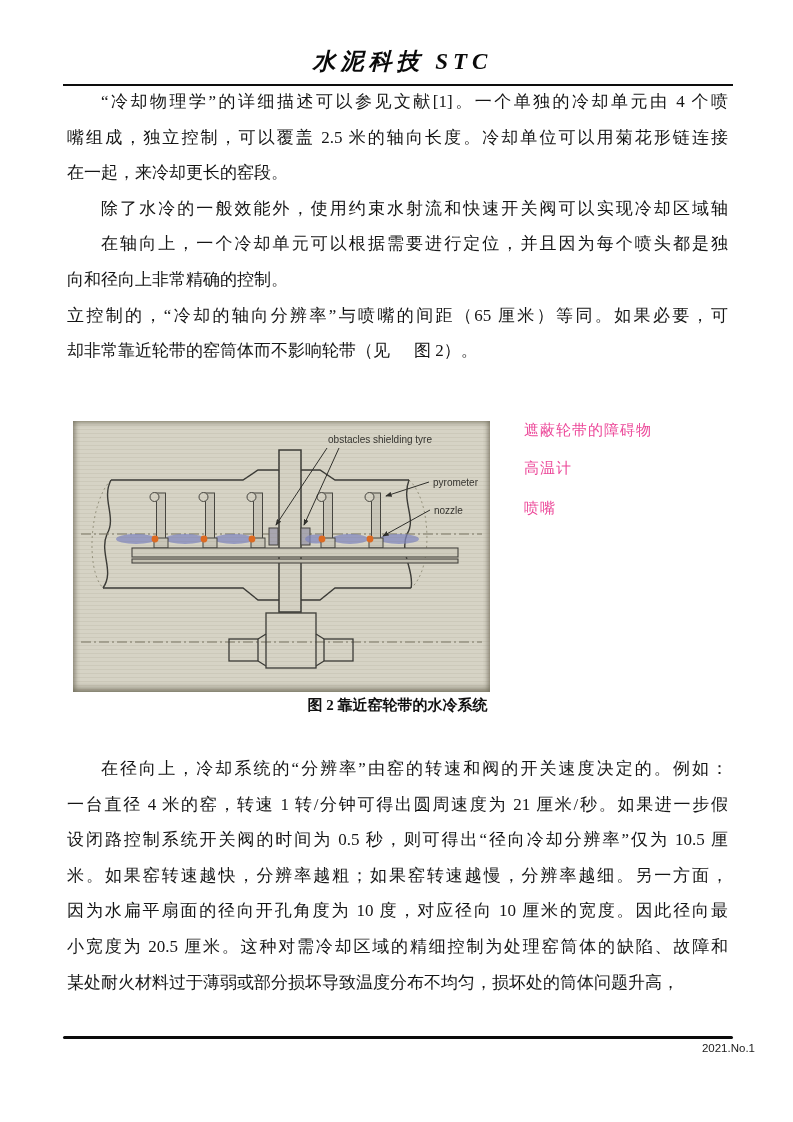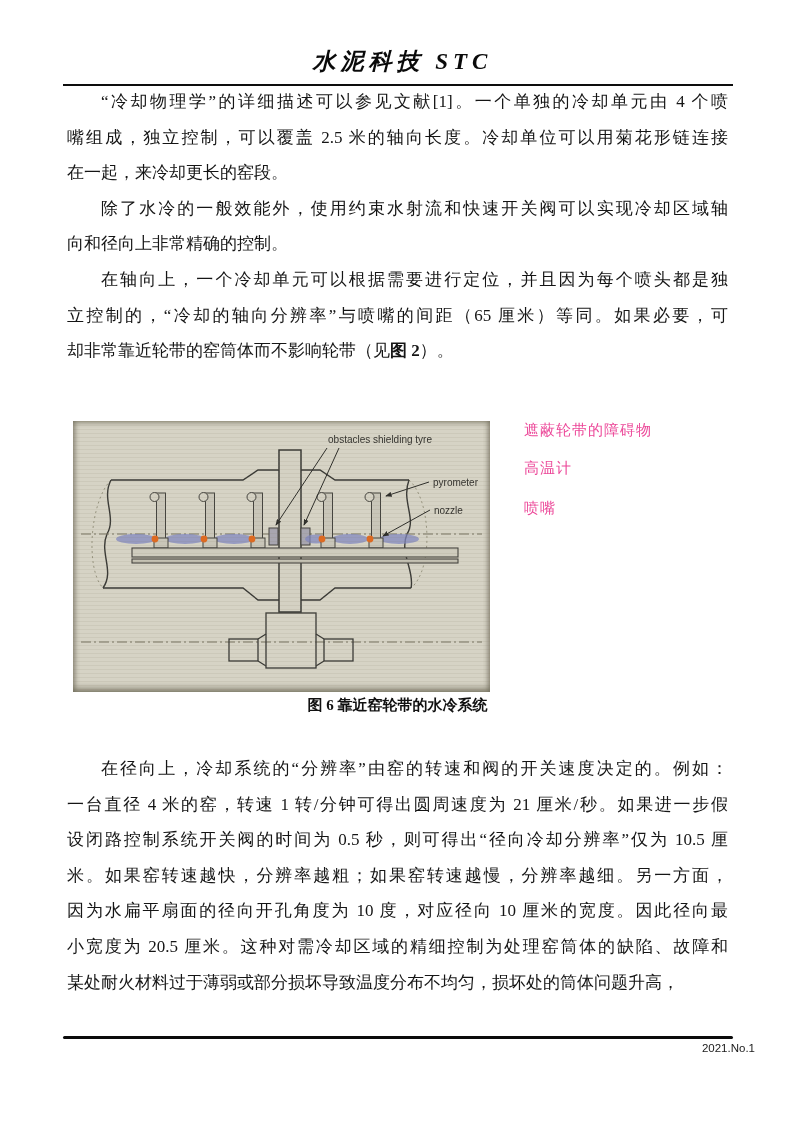--- a/index.html
+++ b/index.html
@@ -37,21 +37,21 @@
   .line{
     height:35.6px;line-height:35.6px;
     text-align:justify;
     -moz-text-align-last:justify;
     text-align-last:justify;
     white-space:nowrap;
     overflow:hidden;
   }
   .line.first{text-indent:2em;}
   .line.last{text-align-last:left;-moz-text-align-last:left;}
-  .b{font-weight:bold;}
+  .b{font-weight:normal;margin-left:24px;}
   
   .figure{
     position:absolute;left:73px;top:421px;width:417px;height:271px;
     background:#d6d3c5;
     box-shadow:inset 0 -4px 6px rgba(60,55,35,.45),
                inset 0 3px 4px rgba(60,55,35,.22),
                inset 3px 0 4px rgba(60,55,35,.18),
                inset -3px 0 4px rgba(60,55,35,.18);
   }
   .figure .scanlines{
@@ -103,22 +103,22 @@
 <div class="page">
 
   <div class="header-title">水泥科技 STC</div>
   <div class="header-rule"></div>
 
   <div id="paras-top" class="text-block">
       <div class="line first"><span>“冷却物理学”的详细描述可以参见文献[1]。一个单独的冷却单元由 4 个喷</span></div>
       <div class="line"><span>嘴组成，独立控制，可以覆盖 2.5 米的轴向长度。冷却单位可以用菊花形链连接</span></div>
       <div class="line last"><span>在一起，来冷却更长的窑段。</span></div>
       <div class="line first"><span>除了水冷的一般效能外，使用约束水射流和快速开关阀可以实现冷却区域轴</span></div>
+      <div class="line first"><span>在轴向上，一个冷却单元可以根据需要进行定位，并且因为每个喷头都是独</span></div>
       <div class="line last"><span>向和径向上非常精确的控制。</span></div>
-      <div class="line first"><span>在轴向上，一个冷却单元可以根据需要进行定位，并且因为每个喷头都是独</span></div>
       <div class="line"><span>立控制的，“冷却的轴向分辨率”与喷嘴的间距（65 厘米）等同。如果必要，可</span></div>
       <div class="line last"><span>却非常靠近轮带的窑筒体而不影响轮带（见</span><span class="b">图 2</span><span>）。</span></div>
     </div>
 
   <div class="figure">
     <svg width="417" height="271" viewBox="0 0 417 271">
       <defs>
         <marker id="ah" markerWidth="7" markerHeight="5" refX="5.6" refY="2.5" orient="auto">
           <polygon points="0,0 6.5,2.5 0,5" fill="#2e2e2a"></polygon>
         </marker>
@@ -211,21 +211,21 @@
       <text x="360" y="65" text-anchor="start" class="fig-label">pyrometer</text>
       <text x="361" y="93" text-anchor="start" class="fig-label">nozzle</text>
     </svg>
     <div class="scanlines"></div>
   </div>
 
   <div class="side-label sl1">遮蔽轮带的障碍物</div>
   <div class="side-label sl2">高温计</div>
   <div class="side-label sl3">喷嘴</div>
 
-  <div class="fig-caption">图 6 靠近窑轮带的水冷系统</div>
+  <div class="fig-caption">图 2 靠近窑轮带的水冷系统</div>
 
   <div id="paras-bottom" class="text-block">
       <div class="line first"><span>在径向上，冷却系统的“分辨率”由窑的转速和阀的开关速度决定的。例如：</span></div>
       <div class="line"><span>一台直径 4 米的窑，转速 1 转/分钟可得出圆周速度为 21 厘米/秒。如果进一步假</span></div>
       <div class="line"><span>设闭路控制系统开关阀的时间为 0.5 秒，则可得出“径向冷却分辨率”仅为 10.5 厘</span></div>
       <div class="line"><span>米。如果窑转速越快，分辨率越粗；如果窑转速越慢，分辨率越细。另一方面，</span></div>
       <div class="line"><span>因为水扁平扇面的径向开孔角度为 10 度，对应径向 10 厘米的宽度。因此径向最</span></div>
       <div class="line"><span>小宽度为 20.5 厘米。这种对需冷却区域的精细控制为处理窑筒体的缺陷、故障和</span></div>
       <div class="line last"><span>某处耐火材料过于薄弱或部分损坏导致温度分布不均匀，损坏处的筒体问题升高，</span></div>
     </div>

